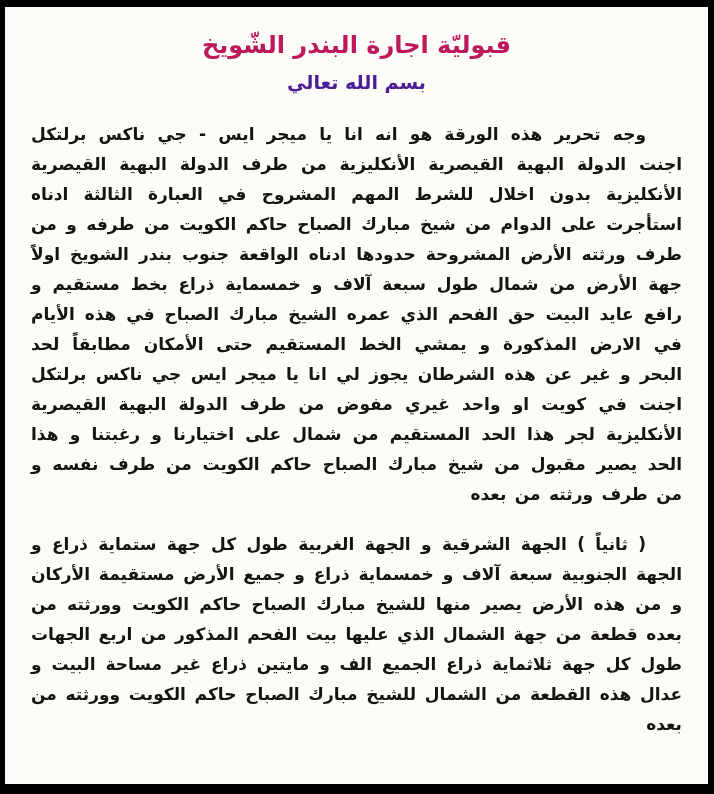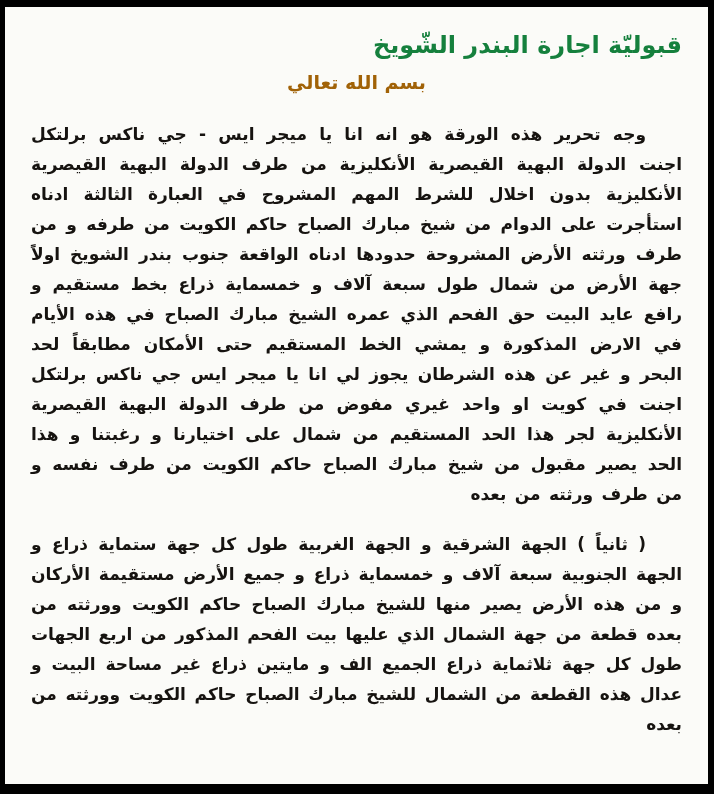--- a/index.html
+++ b/index.html
@@ -19,32 +19,32 @@
   .page {
     width: 100%;
     height: 100%;
     box-sizing: border-box;
     background: #fbfbf8;
     direction: rtl;
     padding: 16px 26px 10px 26px;
     overflow: hidden;
   }
   .doc-title {
-    text-align: right;
+    text-align: center;
     font-size: 24px;
     font-weight: bold;
-    color: #15803d;
+    color: #be185d;
     margin: 8px 0 12px 0;
     letter-spacing: 1px;
   }
   .basmala {
     text-align: center;
     font-size: 19px;
     font-weight: bold;
-    color: #a16207;
+    color: #4c1d95;
     margin: 8px 0 26px 0;
   }
   .para {
     font-size: 17px;
     font-weight: bold;
     color: #161310;
     line-height: 30px;
     text-align: justify;
     word-spacing: 2.5px;
     margin: 0 0 20px 0;

